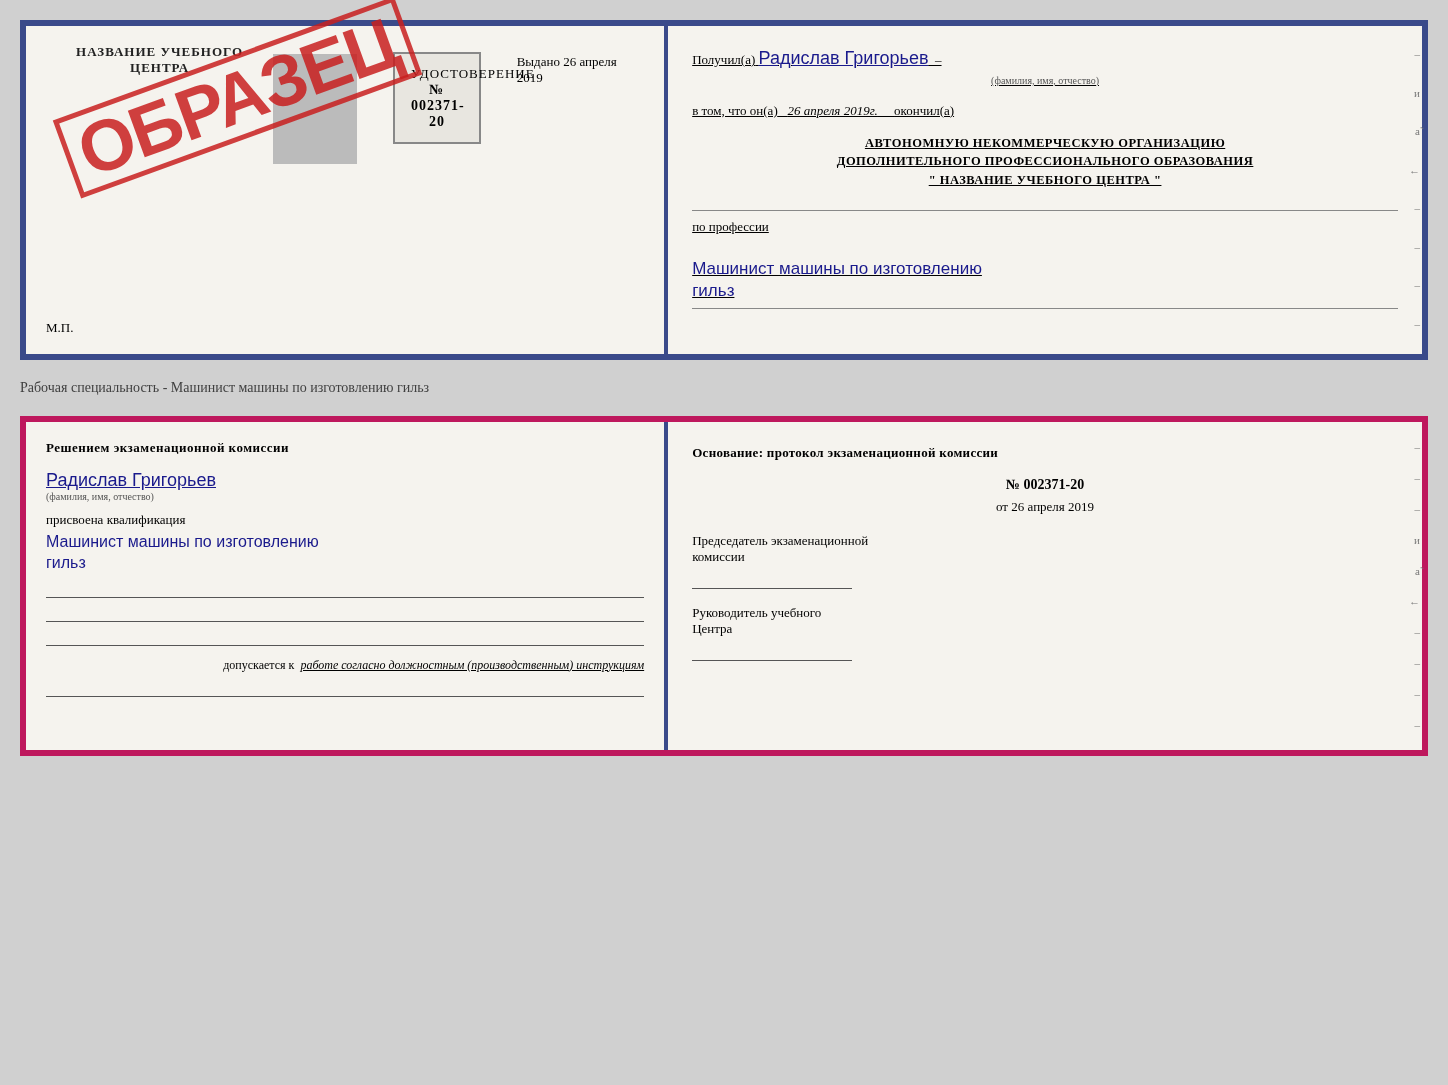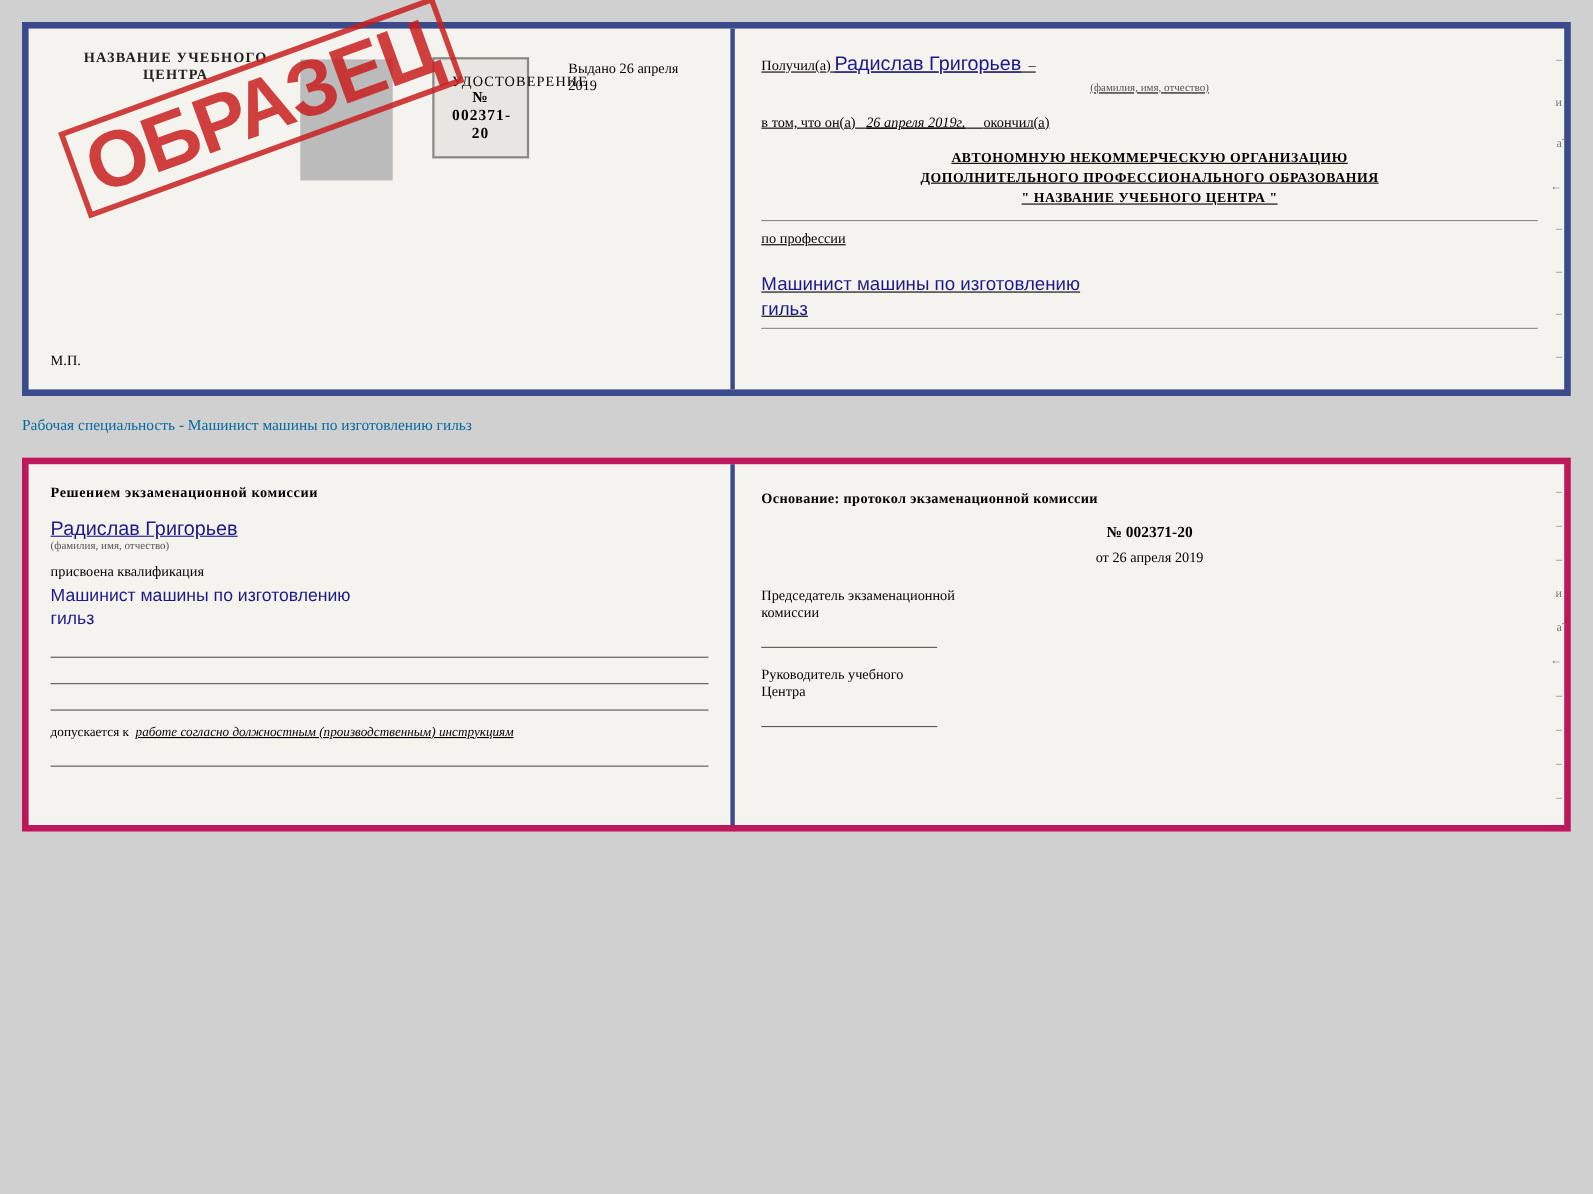--- a/index.html
+++ b/index.html
@@ -141,39 +141,39 @@
       text-decoration: underline;
       font-size: 13px;
     }
 
     .org-block {
       text-align: center;
       font-size: 12.5px;
       font-weight: bold;
       letter-spacing: 0.5px;
       line-height: 1.5;
-      margin-bottom: 10px;
+      margin-bottom: 20px;
     }
 
     .profession-label {
       font-size: 13px;
       margin-bottom: 20px;
     }
 
     .profession-name {
       font-family: 'Comic Sans MS', cursive, sans-serif;
       font-size: 17px;
       color: #1a1a8c;
       line-height: 1.3;
     }
 
     
     .specialty-label {
       font-size: 14px;
-      color: #0369a1;
+      color: #404040;
       padding: 2px 0;
     }
 
     
     .document-bottom {
       display: flex;
       border: 6px solid #be185d;
       background: #f5f3ee;
       position: relative;
       min-height: 340px;
@@ -233,20 +233,21 @@
 
     .underline-row {
       border-bottom: 1px solid #555;
       margin: 8px 0;
       height: 16px;
     }
 
     .allow-text {
       font-size: 12px;
       margin-top: 12px;
+      text-align: right;
     }
 
     .allow-italic {
       font-style: italic;
       text-decoration: underline;
     }
 
     
     .basis-title {
       font-size: 13px;

